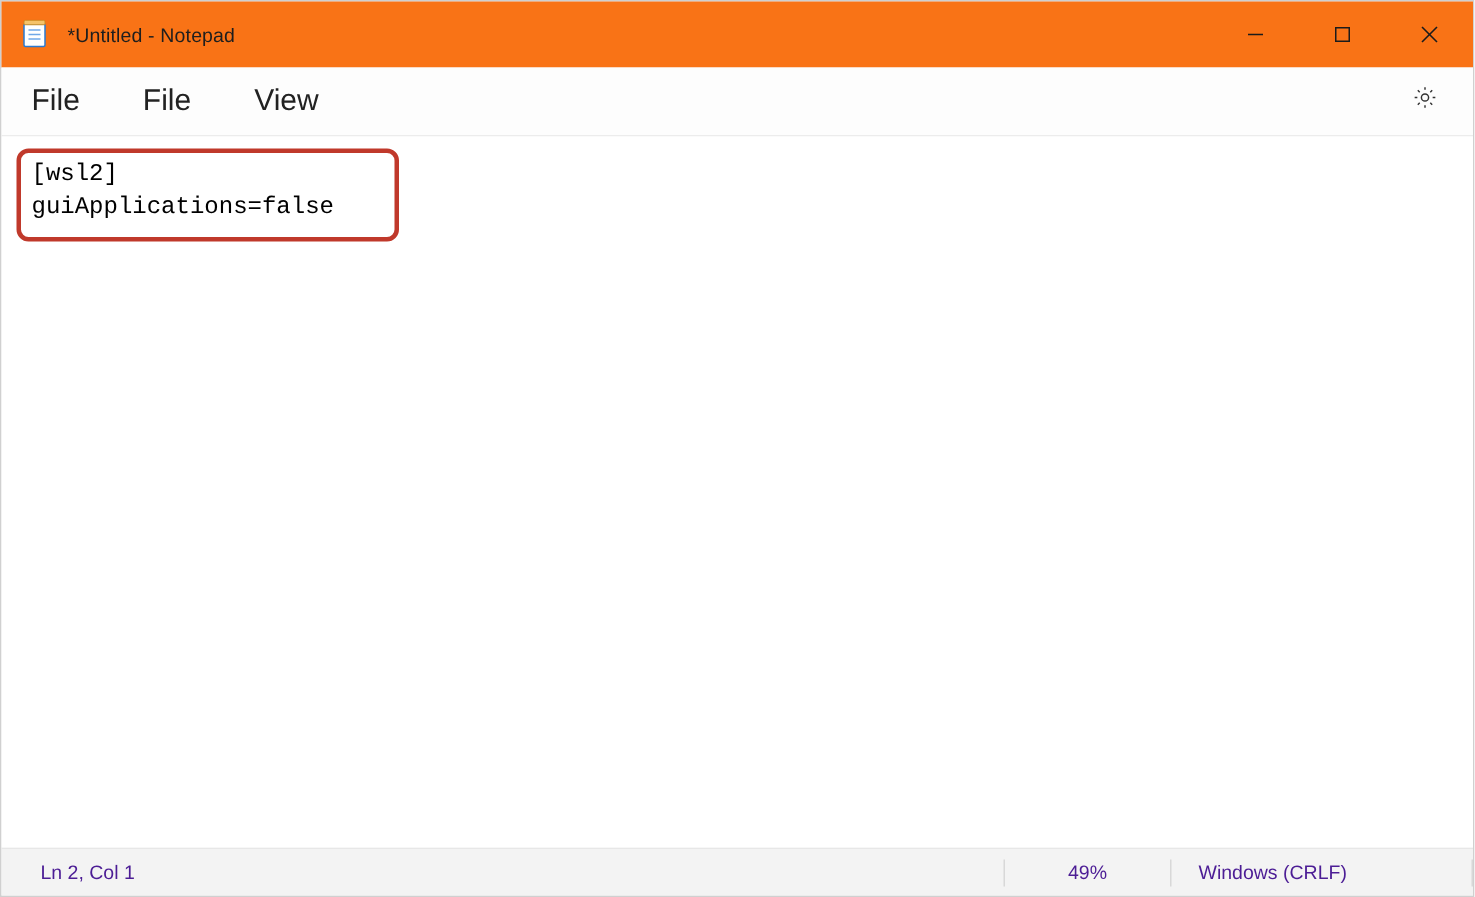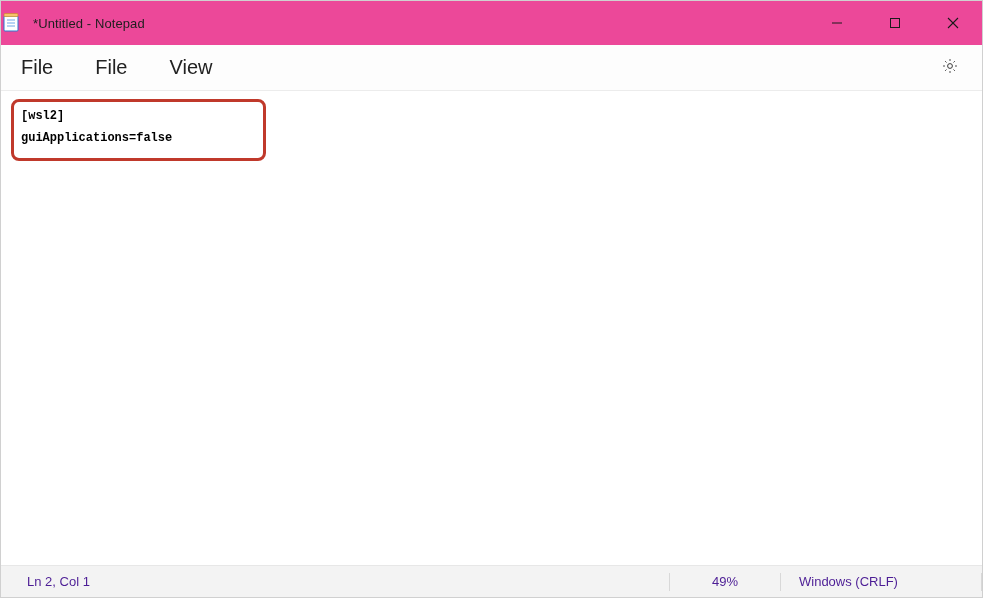--- a/index.html
+++ b/index.html
@@ -17,21 +17,22 @@
     flex-direction: column;
     border: 1px solid #d0d0d0;
     background: #fafafa;
     position: relative;
   }
   
   .titlebar {
     height: 44px;
     display: flex;
     align-items: center;
-    background: #ec4899;
+    background: #f97316;
+    padding-left: 12px;
   }
   .titlebar .icon {
     width: 20px; height: 20px;
     margin-right: 12px;
     display: flex; align-items:center; justify-content:center;
   }
   .titlebar .icon svg { width: 18px; height: 20px; }
   .title-text { font-size: 13px; color: #1e1e1e; letter-spacing: .1px; }
   .win-controls {
     margin-left: auto;
@@ -82,25 +83,24 @@
     left: 10px; top: 8px;
     width: 255px; height: 62px;
     border: 3px solid #c0392b;
     border-radius: 8px;
     pointer-events: none;
   }
   .editor-text {
     position:absolute;
     left: 20px; top: 14px;
     font-family: Consolas, "Courier New", monospace;
-    font-size: 12px;
+    font-size: 16px;
     line-height: 22px;
     white-space: pre;
     color: #000;
-    font-weight: bold;
   }
   
   .statusbar {
     height: 32px;
     background: #f3f3f3;
     border-top: 1px solid #e7e7e7;
     display:flex;
     align-items:flex-end;
     font-size: 13px;
     color: #4c1d95;

